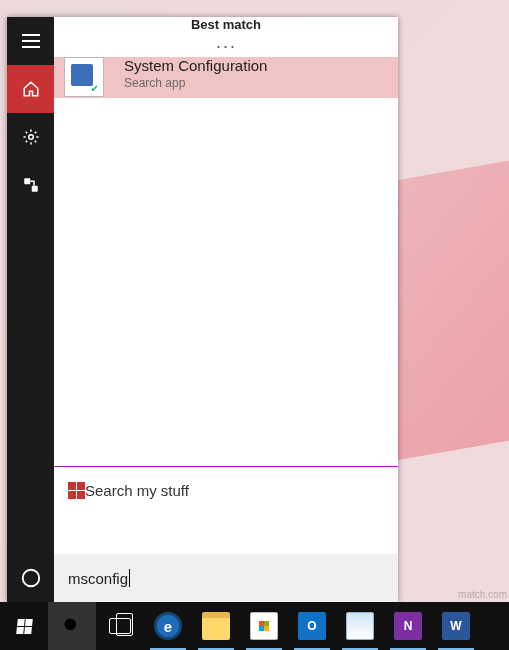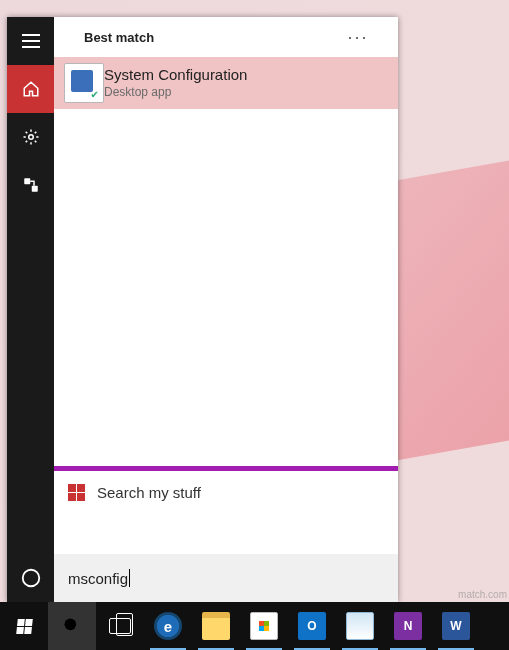--- a/index.html
+++ b/index.html
@@ -11,35 +11,35 @@
     
     .rail { width:47px; background:#1a1a1a; display:flex; flex-direction:column; }
     .rail-item { height:48px; display:flex; align-items:center; justify-content:center; color:#fff; font-size:18px; cursor:pointer; }
     .rail-item.active { background:#c83232; }
     .rail-spacer { flex:1; }
     .hamburger { display:flex; flex-direction:column; gap:4px; }
     .hamburger div { width:18px; height:2px; background:#fff; }
     
     .panel { flex:1; display:flex; flex-direction:column; background:#fff; }
     
-    .category-row { height:40px; display:flex; align-items:center; padding:0 30px; justify-content:space-between; background:#fff; }
+    .category-row { height:40px; display:flex; align-items:center; padding:0 14px; justify-content:space-between; background:#fff;flex-direction:column; }
     .category-label { font-size:13px; color:#222; font-weight:600; }
     .more-dots { font-size:18px; color:#555; letter-spacing:1px; cursor:pointer; }
     
-    .result { background:#f0c4c4; height:52px; display:flex; align-items:center; padding:0 10px; gap:0; cursor:pointer; }
+    .result { background:#f0c4c4; height:41px; display:flex; align-items:flex-start; padding:0 10px; gap:20px; cursor:pointer; }
     .result-icon { width:40px; height:40px; background:#fff; border:1px solid #b8b8b8; position:relative; border-radius:2px; }
     .result-icon::before { content:""; position:absolute; left:6px; top:6px; width:22px; height:22px; background:#3b6fb9; border-radius:2px; }
     .result-icon::after { content:"✔"; position:absolute; right:4px; bottom:2px; font-size:10px; color:#2a7; }
     .result-text { display:flex; flex-direction:column; line-height:1.25; }
     .result-title { font-size:15px; color:#222; }
     .result-sub { font-size:12px; color:#6a6a6a; }
     
     .empty { flex:1; background:#fff; }
     
-    .my-stuff { height:48px; border-top:5px solid #a21caf; display:flex; align-items:center; padding:17px 14px; gap:12px; cursor:pointer; }
+    .my-stuff { height:48px; border-top:1px solid #a21caf; display:flex; align-items:center; padding:17px 14px; cursor:pointer; }
     .win-logo { display:grid; grid-template-columns:8px 8px; grid-template-rows:8px 8px; gap:1px; }
     .win-logo div { background:#c83232; }
     .my-stuff-label { font-size:15px; color:#333; }
     
     .search-box { height:48px; display:flex; align-items:center; padding:0 14px; background:#f0f0f0;margin-top:40px; }
     .search-text { font-size:15px; color:#222; }
     .cursor { display:inline-block; width:1px; height:18px; background:#000; margin-left:1px; vertical-align:middle; animation:blink 1s step-end infinite; }
     @keyframes blink { 50% { opacity:0; } }
     
     
@@ -101,21 +101,21 @@
   <div class="panel">
     <div class="category-row">
       <span class="category-label">Best match</span>
       <span class="more-dots">···</span>
     </div>
 
     <div class="result">
       <div class="result-icon"></div>
       <div class="result-text">
         <span class="result-title">System Configuration</span>
-        <span class="result-sub">Desktop app</span>
+        <span class="result-sub">Search app</span>
       </div>
     </div>
 
     <div class="empty"></div>
 
     <div class="my-stuff">
       <div class="win-logo">
           <div></div>
           <div></div>
           <div></div>

